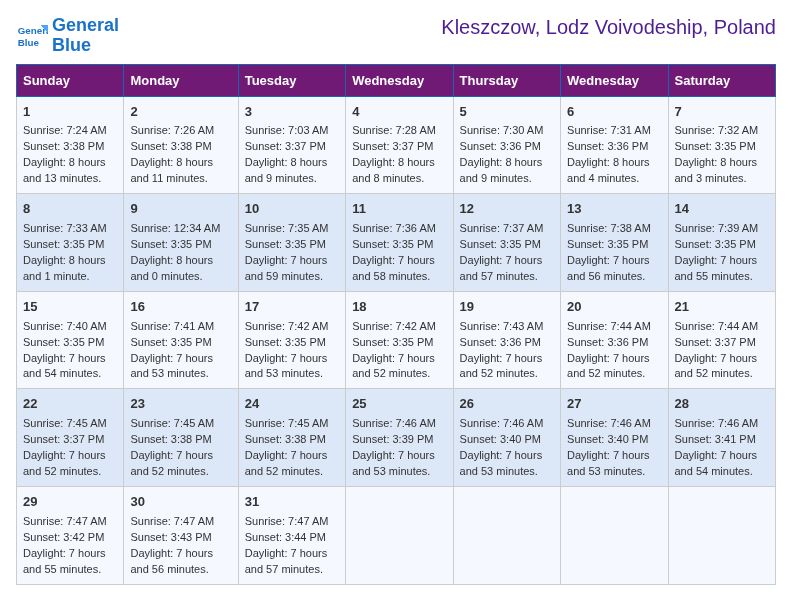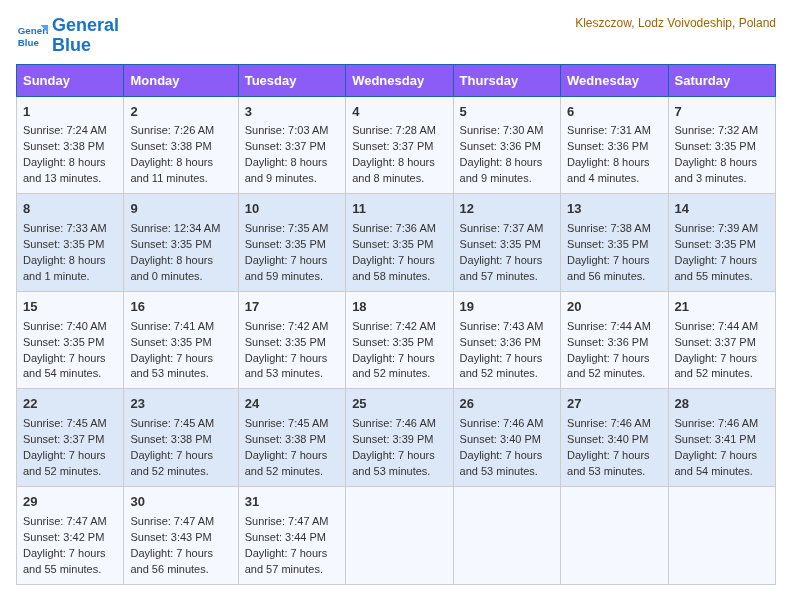--- a/index.html
+++ b/index.html
@@ -36,30 +36,30 @@
     }
     .title-area {
       text-align: right;
     }
     .main-title {
       font-size: 32px;
       font-weight: bold;
       color: #333;
     }
     .subtitle {
-      font-size: 12px;
-      color: #a16207;
+      font-size: 20px;
+      color: #4c1d95;
     }
     table {
       width: 100%;
       border-collapse: collapse;
       font-size: 11px;
     }
     thead tr {
-      background-color: #8b5cf6;
+      background-color: #701a75;
       color: #fff;
     }
     thead th {
       padding: 8px 6px;
       text-align: left;
       font-size: 13px;
       font-weight: bold;
       border: 1px solid #1565b0;
     }
     tbody tr:nth-child(odd) {

